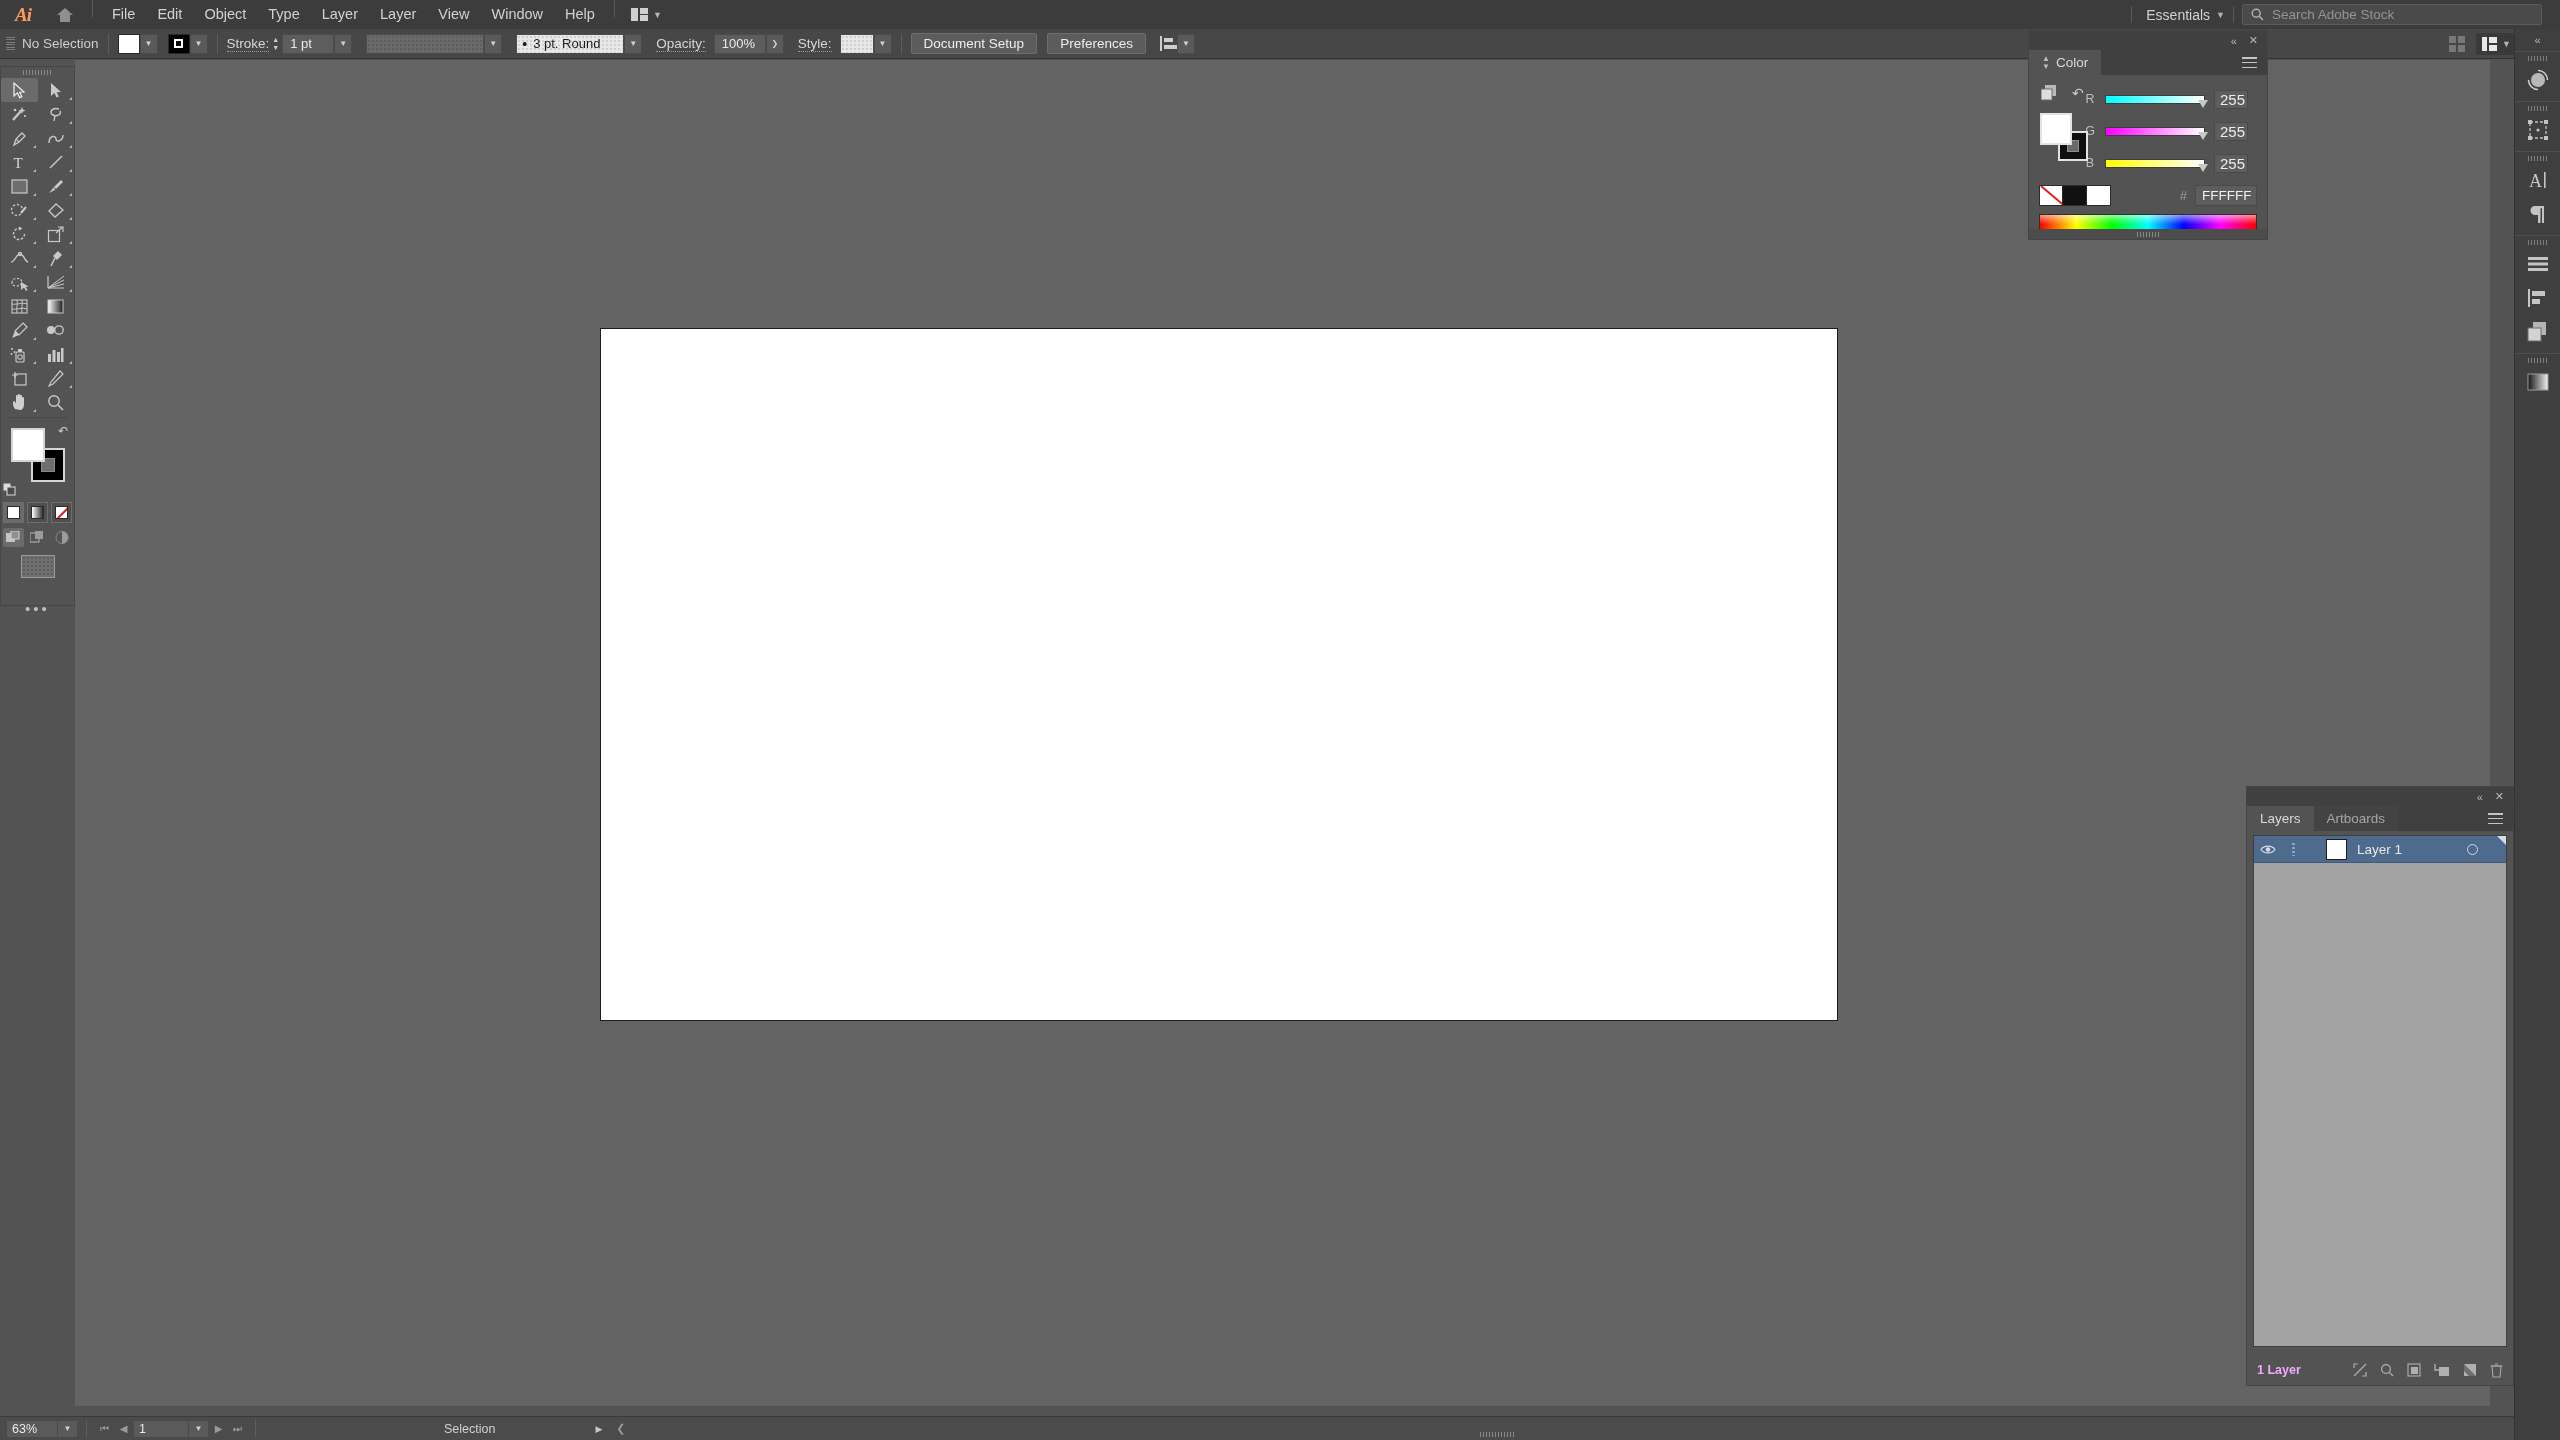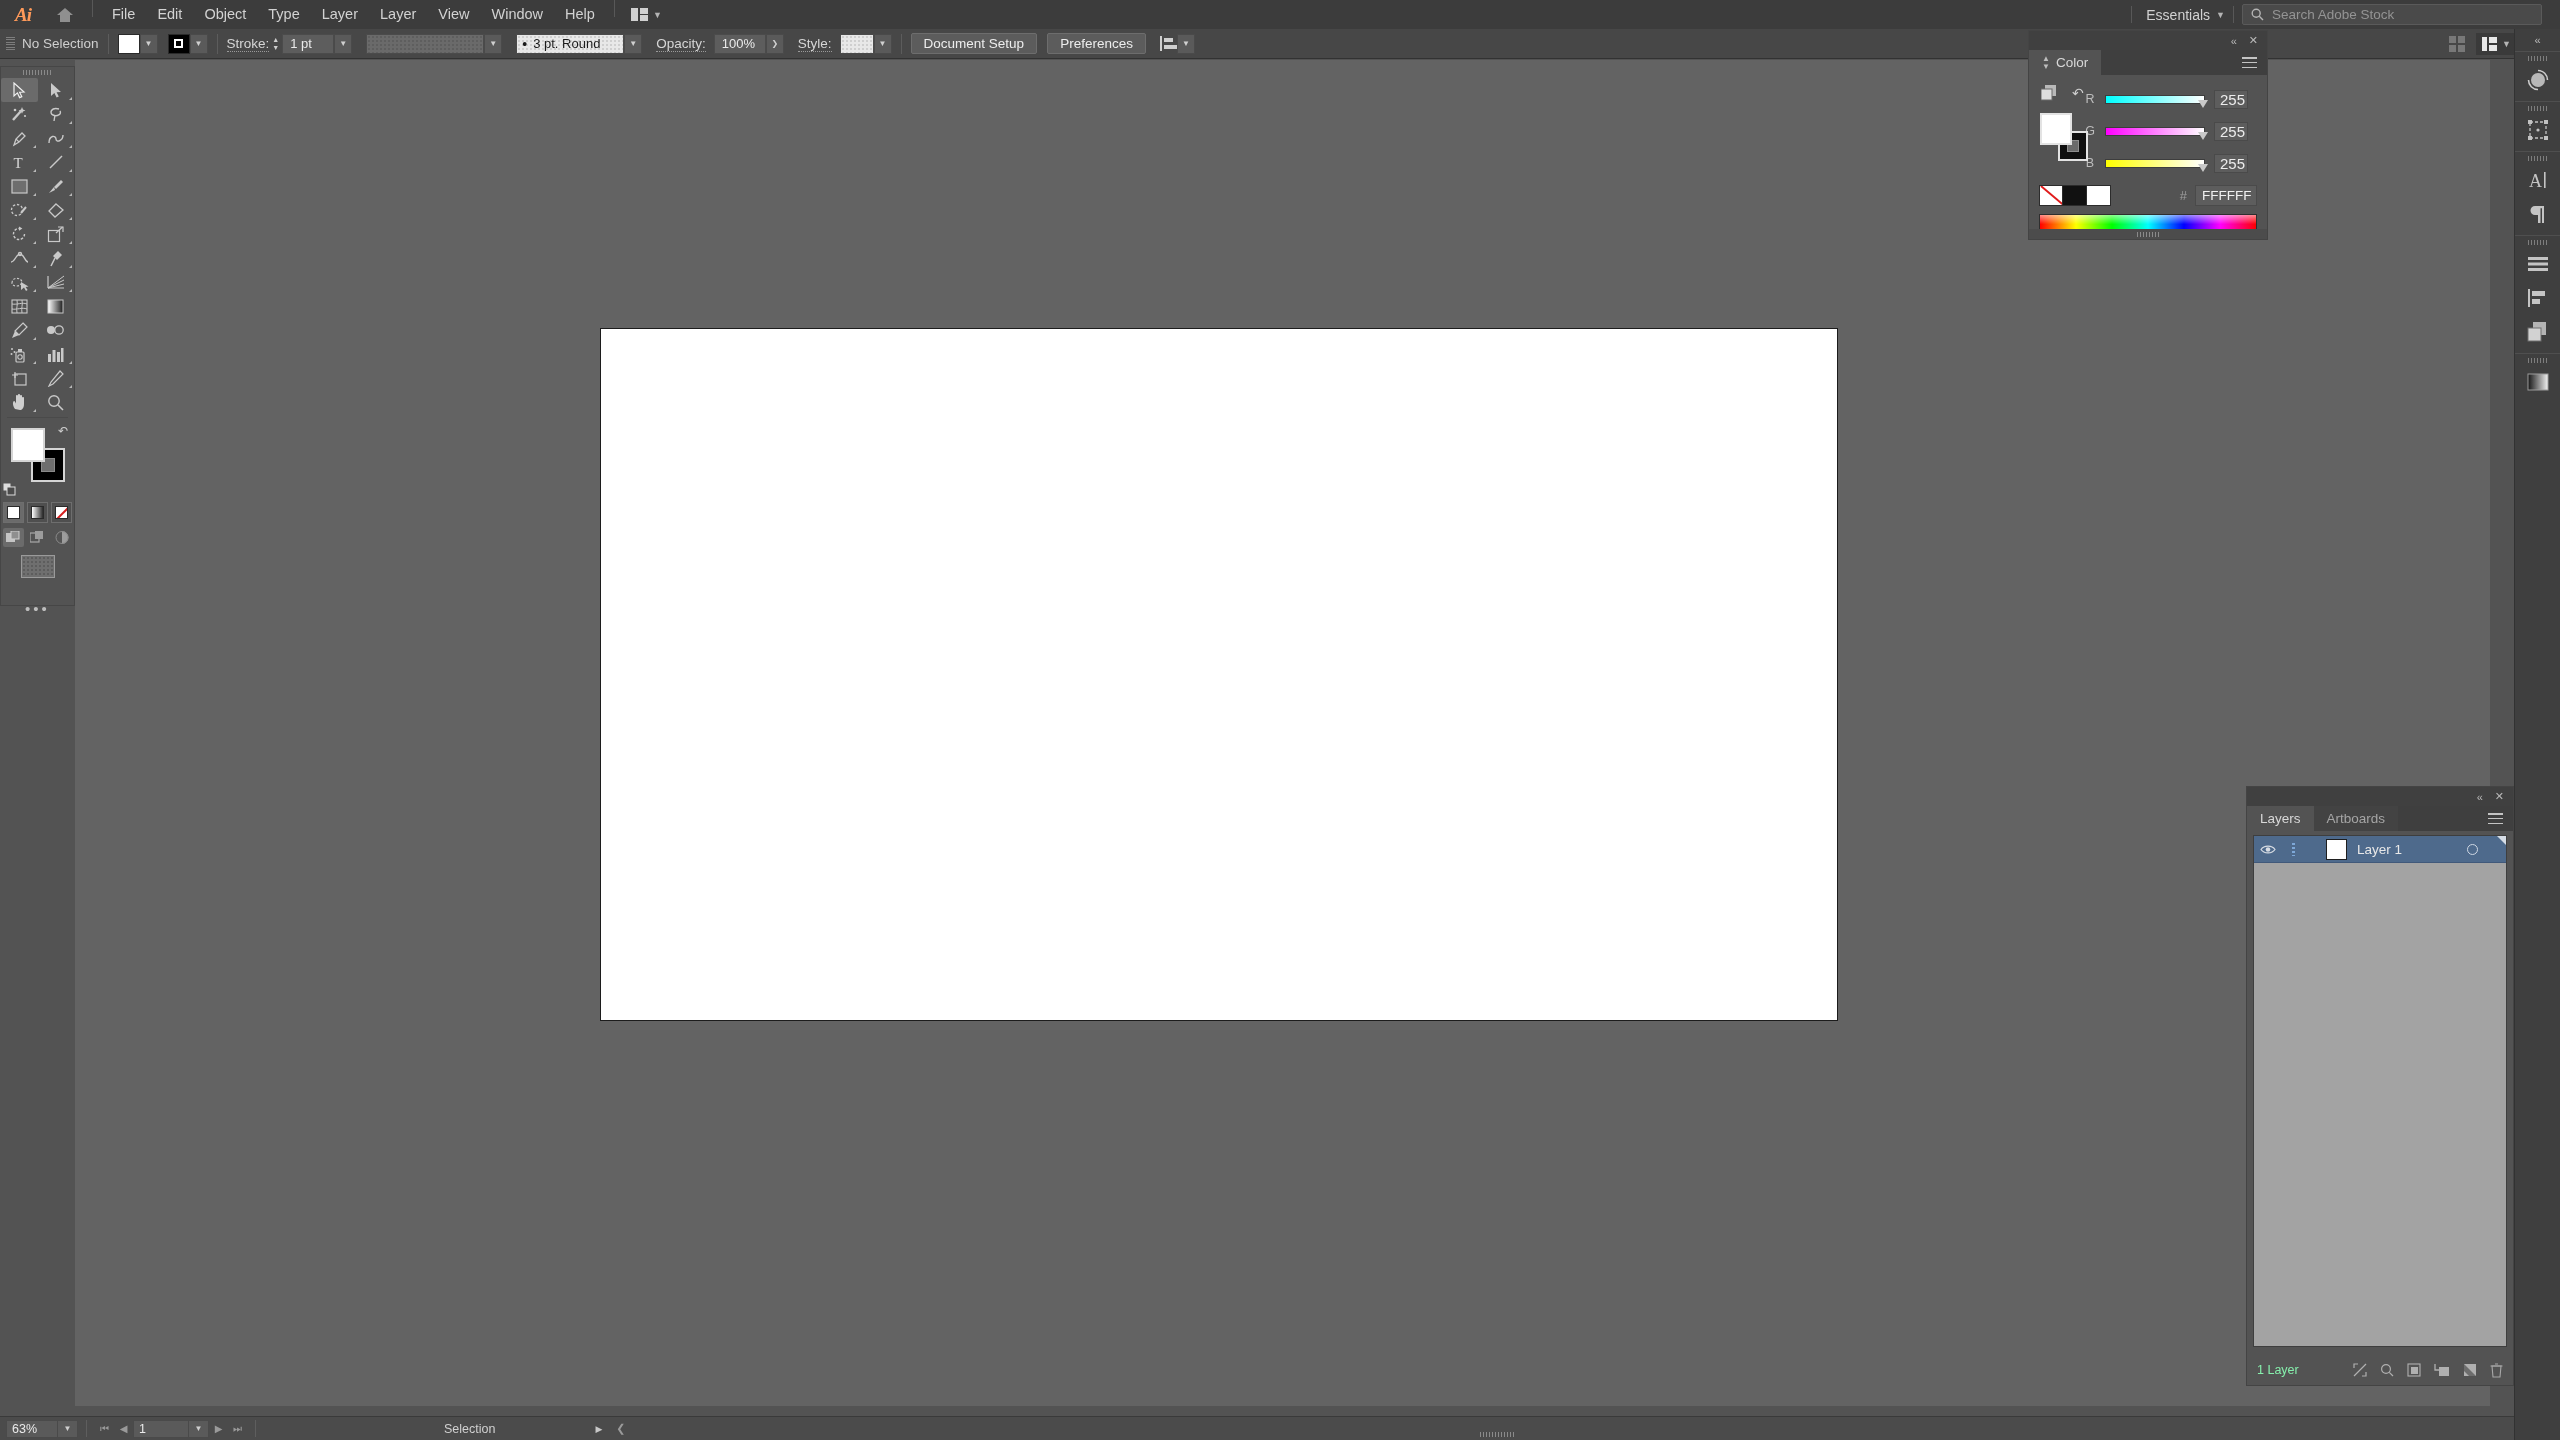--- a/index.html
+++ b/index.html
@@ -217,21 +217,21 @@
   .lock-cell i { display:block; width:3px; height:13px;
      background: repeating-linear-gradient(180deg,#7ea8d8 0 2px,transparent 2px 4px); }
   .layer-thumb { width: 21px; height: 21px; background: #fff; border: 1px solid #1f1f1f; margin-left: 22px;}
   .layer-name { font-size: 13.5px; color: #e8e8e8; margin-left: 10px; }
   .target-circle { margin-left: auto; margin-right: 28px; width: 11px; height: 11px;
      border: 1.5px solid #cfd8e4; border-radius: 50%; }
   .row-tri { position: absolute; right: 0; top: 0; width: 0; height: 0;
      border-top: 9px solid #d6dde6; border-left: 9px solid transparent; }
   .layers-foot { position: absolute; left: 0; bottom: 0; width: 100%; height: 30px;
      display: flex; align-items: center; padding: 0 10px; gap: 0; }
-  .lf-count { font-size: 12.5px; color: #86efac; }
+  .lf-count { font-size: 12.5px; color: #f0abfc; font-weight: bold; }
   .lf-icons { margin-left: auto; display: flex; gap: 13px; align-items: center; }
 
   
   .right-dock {
     position: absolute; right: 0; top: 29px; width: 46px; bottom: 0;
     background: #3f3f3f; border-left: 1px solid #323232;
   }
   .rd-collapse { height: 22px; display:flex; align-items:center; justify-content:center; color:#b9b9b9; font-size:11px;}
   .rd-group { border-top: 1px solid #4f4f4f; padding: 2px 0 4px 0; }
   .rd-grip { height: 9px; display:flex; align-items:center; justify-content:center;}

